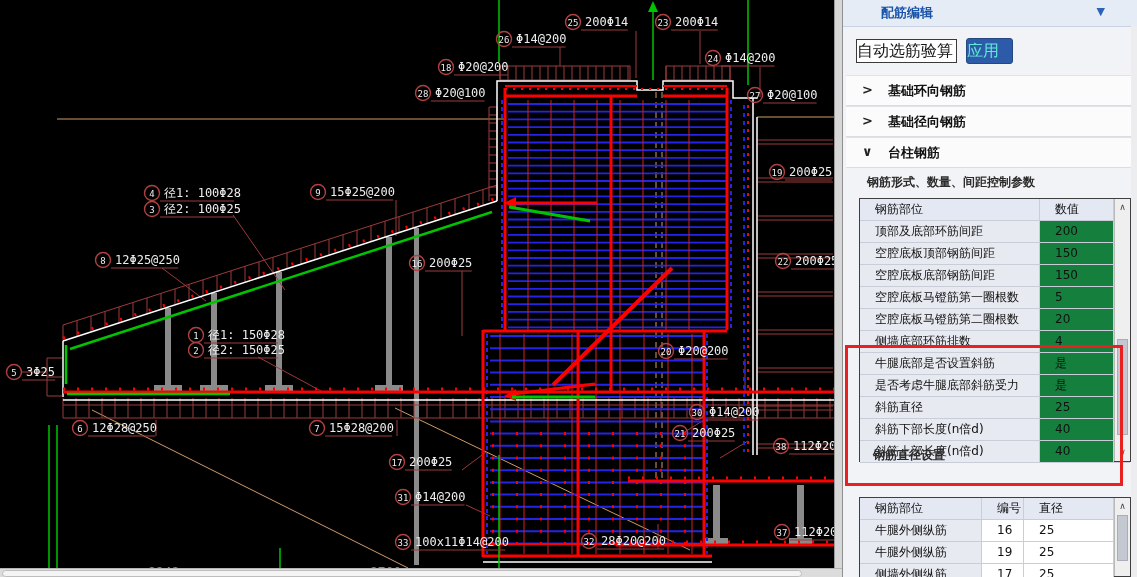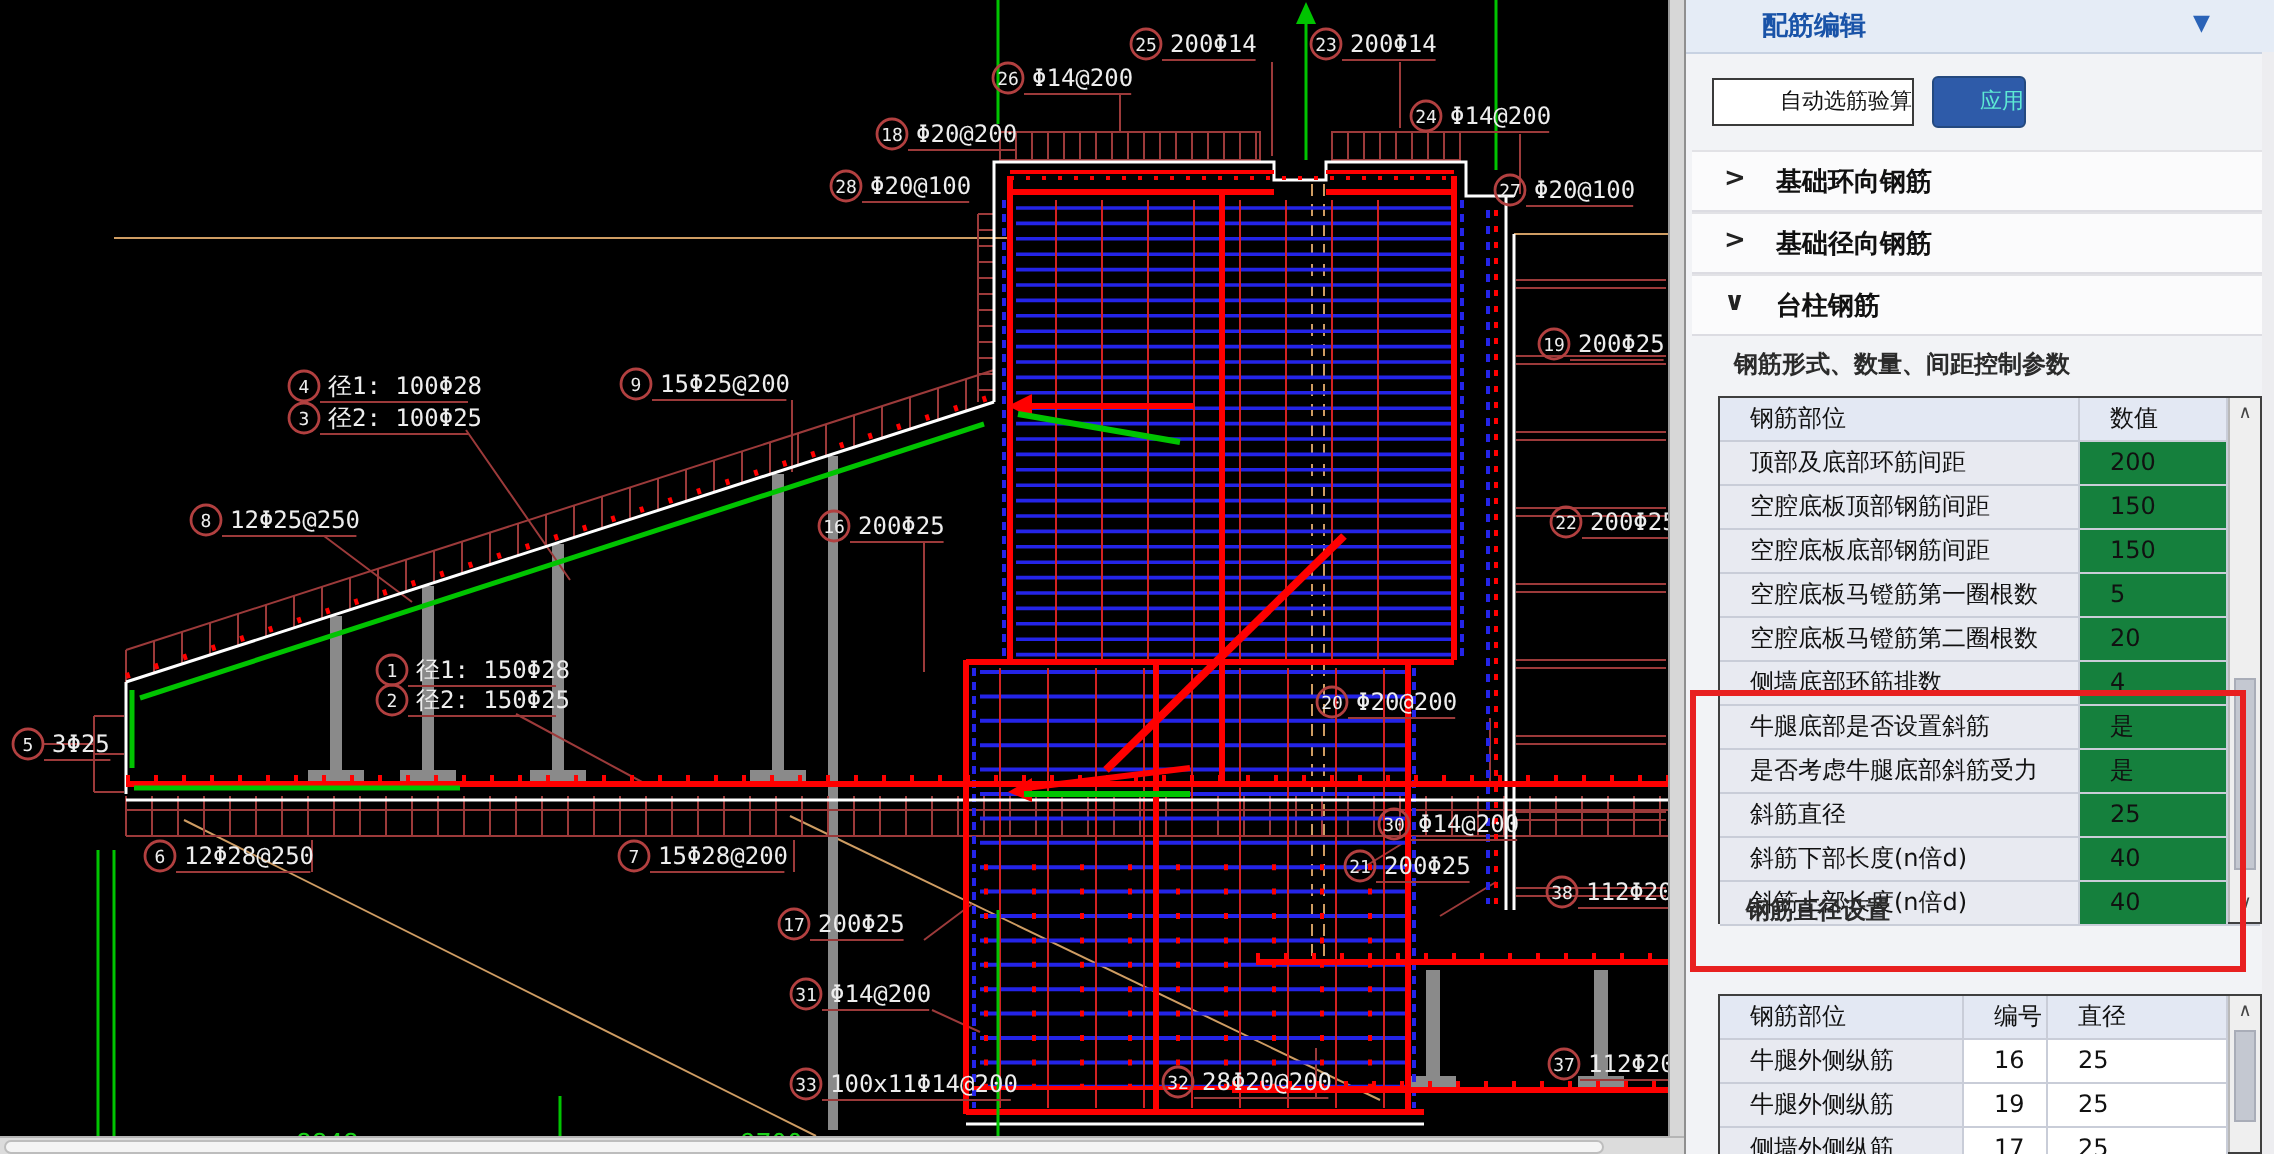--- a/index.html
+++ b/index.html
@@ -10,21 +10,21 @@
   .cad{position:absolute;left:0;top:0;width:834px;height:568px;background:#000;overflow:hidden;}
   .cad svg{display:block;}
   .cad-vscroll{position:absolute;left:834px;top:0;width:8px;height:568px;background:#d7d7d7;border-left:1px solid #9a9a9a;}
   .cad-hscroll{position:absolute;left:0;top:568px;width:842px;height:9px;background:#dcdcdc;border-top:1px solid #b5b5b5;}
   .cad-hthumb{position:absolute;left:2px;top:1px;width:800px;height:7px;background:#f4f4f4;border:1px solid #bdbdbd;border-radius:4px;box-sizing:border-box;}
   
   .panel{position:absolute;left:842px;top:0;width:295px;height:577px;background:#f2f3f6;border-left:1px solid #8f8f8f;box-sizing:border-box;}
   .panel-header{position:absolute;left:0;top:0;width:100%;height:26px;background:#e5ecf6;border-bottom:1px solid #c8d2e2;}
   .panel-title{position:absolute;left:8px;top:4px;font-size:13px;font-weight:bold;color:#1953a8;padding-left:30px;}
   .collapse-icon{position:absolute;right:32px;top:5px;color:#2a63b8;font-size:11px;}
-  .btn{position:absolute;font-size:11px;text-align:right;box-sizing:border-box;cursor:default;}
+  .btn{position:absolute;font-size:16px;text-align:left;box-sizing:border-box;cursor:default;}
   .btn-auto{left:13px;top:39px;width:101px;height:24px;line-height:22px;background:#fff;border:1px solid #3a3a3a;color:#111;}
   .btn-apply{left:123px;top:38px;width:47px;height:26px;line-height:24px;background:#2e5ba9;border:1px solid #24497f;border-radius:3px;color:#5eead4;}
   .secbar{position:absolute;left:3px;width:289px;height:29px;background:#fbfbfc;border-top:1px solid #e2e2e6;border-bottom:1px solid #dcdce2;}
   .secbar .chev{position:absolute;left:16px;top:6px;font-size:13px;font-weight:bold;color:#222;}
   .secbar .seclab{position:absolute;left:42px;top:6px;font-size:13px;font-weight:bold;color:#111;}
   .grouptitle{position:absolute;font-size:12px;font-weight:bold;color:#2b2b2b;font-family:Liberation Serif, serif;}
   .gt1{left:24px;top:174px;}
   .gt2{left:30px;top:447px;}
   
   .tbl{position:absolute;left:16px;width:272px;background:#fff;border:1px solid #3f3f3f;box-sizing:border-box;font-size:12px;color:#111;}

